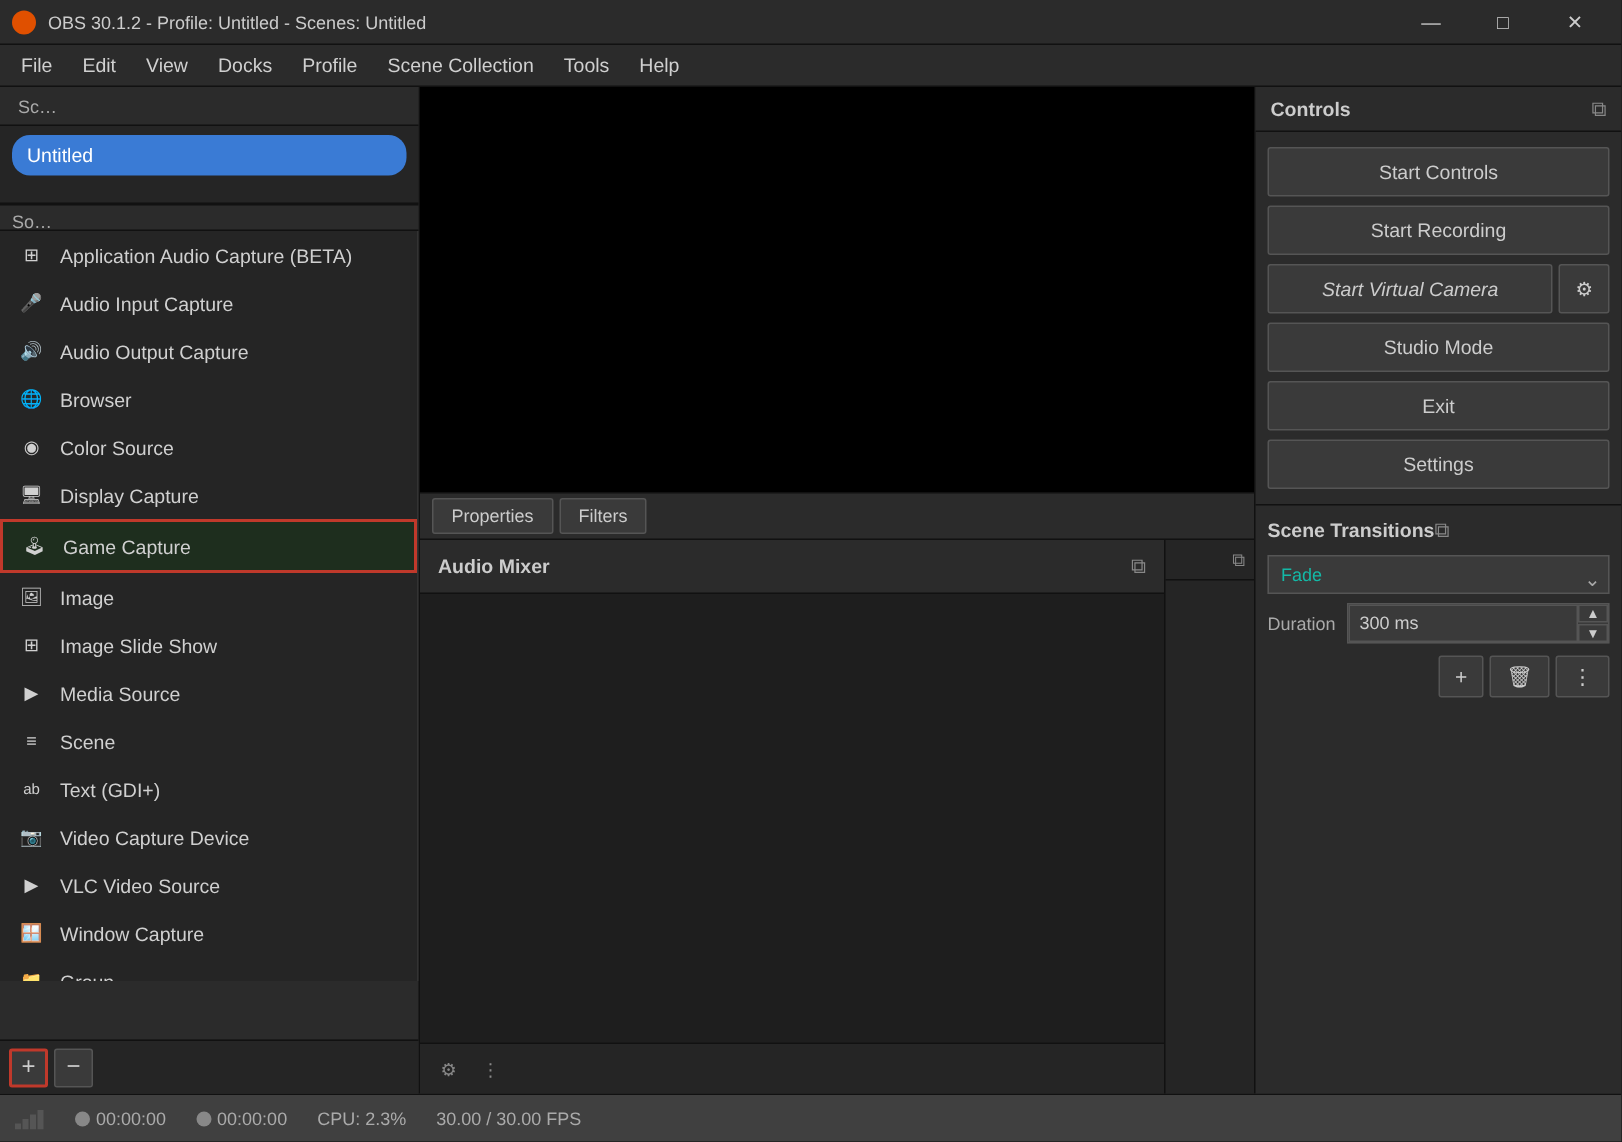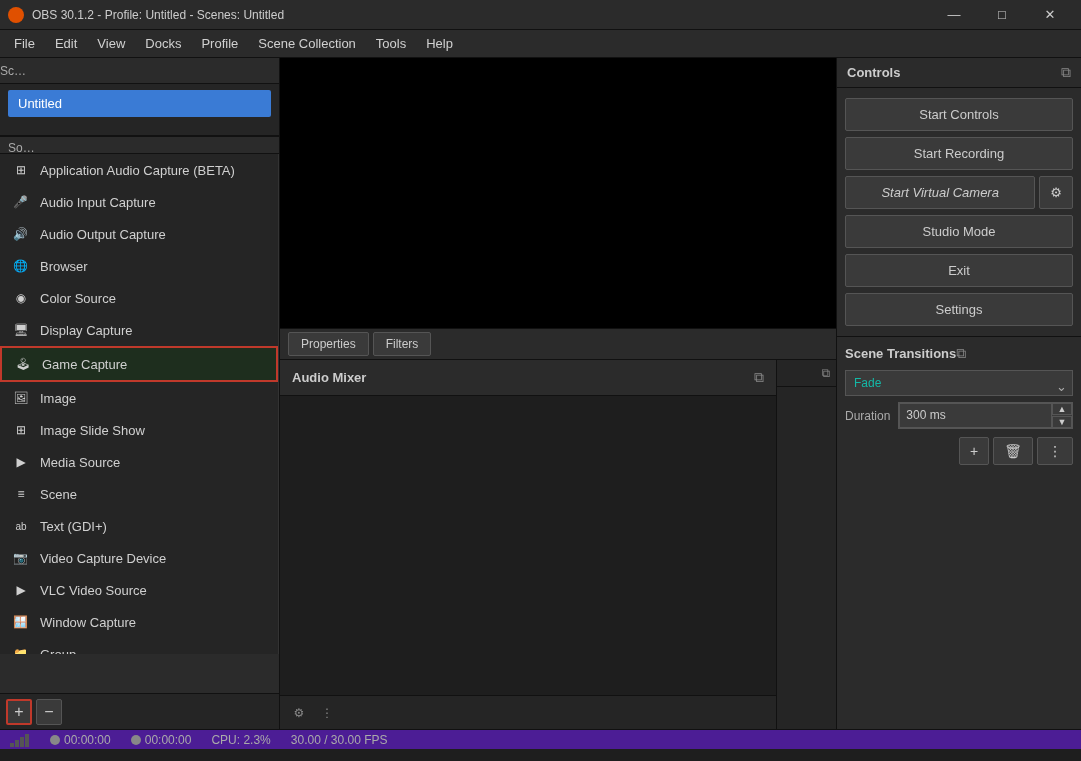--- a/index.html
+++ b/index.html
@@ -236,22 +236,22 @@
       border: 1px solid #555;
       color: #ccc;
       padding: 5px 10px;
       cursor: pointer;
       font-size: 14px;
       border-radius: 2px;
     }
 
     
     .statusbar {
-      background: #4c1d95;
-      height: 20px;
+      background: #404040;
+      height: 32px;
       border-top: 1px solid #111;
       display: flex;
       align-items: center;
       padding: 0 10px;
       gap: 20px;
       font-size: 12px;
       color: #aaa;
     }
     .status-item { display: flex; align-items: center; gap: 4px; }
     .status-dot {
@@ -295,21 +295,21 @@
       font-size: 12px;
       flex-shrink: 0;
     }
 
     .scene-item {
       padding: 6px 10px;
       background: #3a7bd5;
       color: white;
       font-size: 13px;
       margin: 2px 4px;
-      border-radius: 2px;
+      border-radius: 12px;
     }
     .add-bar {
       display: flex;
       align-items: center;
       padding: 4px 6px;
       background: #252525;
       border-top: 1px solid #111;
       position: absolute;
       bottom: 0;
       left: 0;
@@ -437,21 +437,21 @@
   <div class="menu-item">Profile</div>
   <div class="menu-item">Scene Collection</div>
   <div class="menu-item">Tools</div>
   <div class="menu-item">Help</div>
 </div>
 
 <div class="app-body">
 
   <div class="left-panel">
 
-    <div style="background:#2b2b2b; padding:4px 0; font-size:12px; color:#999; border-bottom:1px solid #111; height:26px; display:flex; align-items:center;">
+    <div style="background:#2b2b2b; padding:4px 12px; font-size:12px; color:#999; border-bottom:1px solid #111; height:26px; display:flex; align-items:center;">
       <span style="color:#aaa; font-size:12px;">Sc…</span>
     </div>
 
     <div style="padding:4px; background:#252525; height:52px; border-bottom:1px solid #111;">
       <div class="scene-item">Untitled</div>
     </div>
 
     <div style="background:#2b2b2b; padding:4px 8px; font-size:12px; color:#999; border-bottom:1px solid #111; border-top:1px solid #111; height:18px; display:flex; align-items:flex-start;">
       <span style="color:#aaa; font-size:12px;">So…</span>
     </div>

